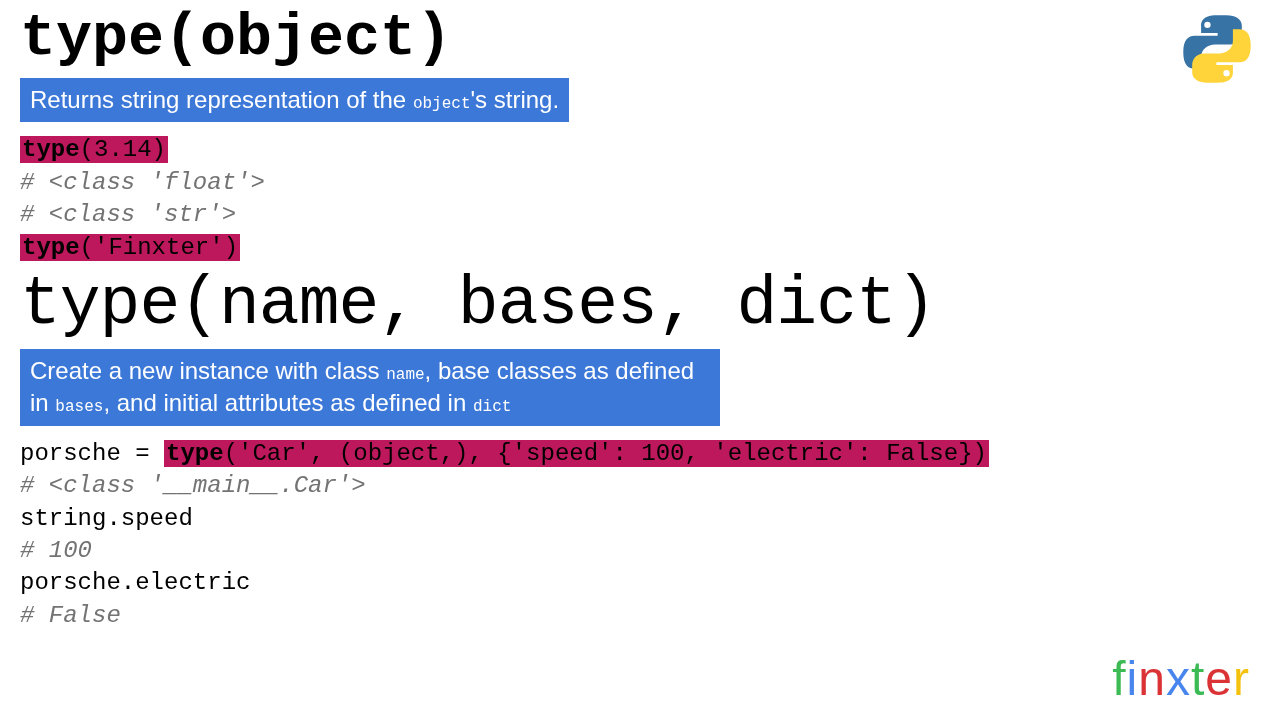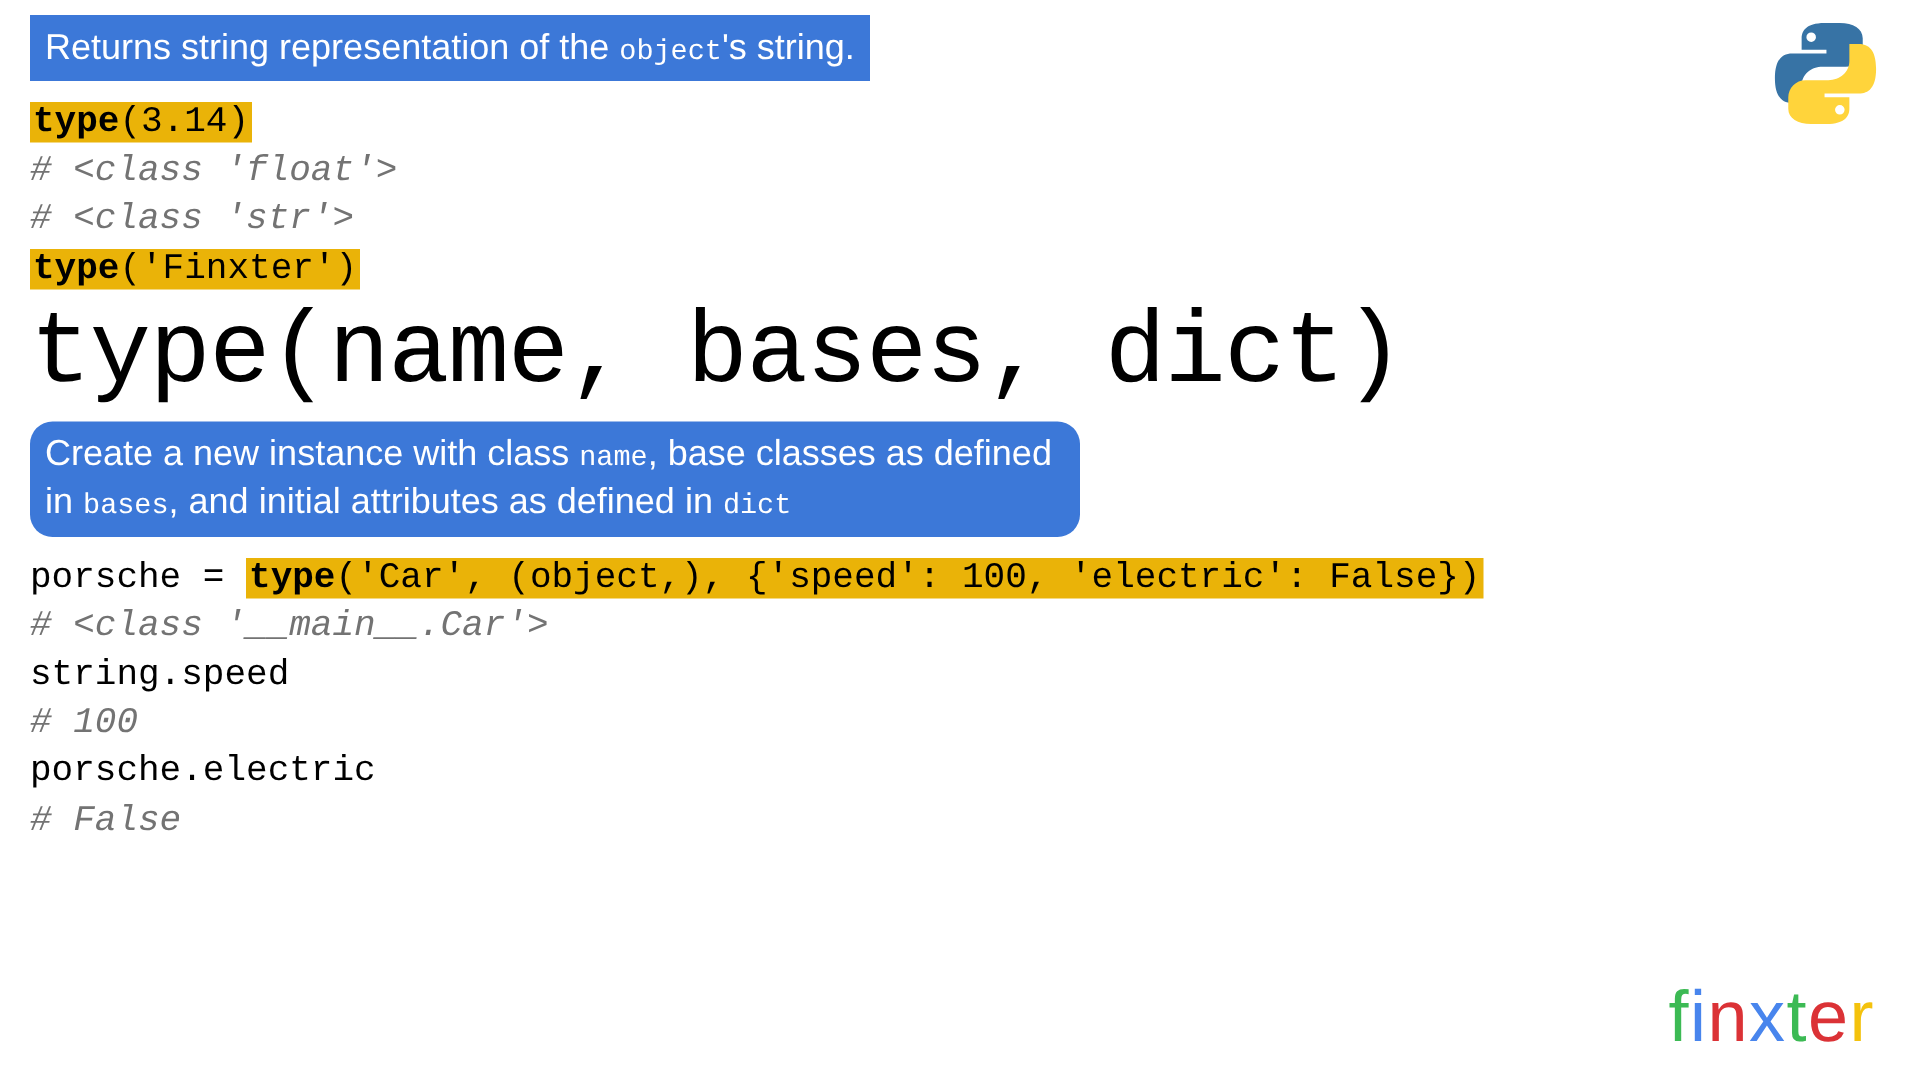--- a/index.html
+++ b/index.html
@@ -38,34 +38,34 @@
   .bluebox {
     background: #3c78d8;
     color: #fff;
     display: inline-block;
     padding: 6px 10px;
     font-size: 24px;
     line-height: 1.35;
     margin-bottom: 8px;
   }
   .bluebox .mono {
-    font-size: 19px;
+    font-size: 16px;
   }
   .codeblock {
     display: block;
     font-size: 24px;
     line-height: 1.35;
     margin-top: 4px;
   }
   .codeblock .line {
     display: block;
     white-space: pre;
   }
   .hl {
-    background: #eab308;
+    background: #be185d;
     padding: 0 2px;
   }
   .comment {
     color: #737373;
     font-style: italic;
   }
   .python-logo {
     position: absolute;
     top: 14px;
     right: 28px;
@@ -97,36 +97,37 @@
 
   
   <div class="python-logo">
     <svg viewBox="0 0 110 110" width="70" height="70">
       <path fill="#3773a5" d="M54 2c-20 0-24 9-24 16v12h26v4H20c-10 0-18 6-18 26s8 26 18 26h10V68c0-12 10-20 22-20h24c10 0 18-8 18-18V18c0-10-10-16-24-16H54zM40 12a5 5 0 110 10 5 5 0 010-10z"></path>
       <path fill="#ffd43b" d="M56 108c20 0 24-9 24-16V80H54v-4h36c10 0 18-6 18-26s-8-26-18-26H80v18c0 12-10 20-22 20H34c-10 0-18 8-18 18v12c0 10 10 16 24 16h16zM70 98a5 5 0 110-10 5 5 0 010 10z"></path>
     </svg>
   </div>
 
   
+  <div class="title mono">type(object)</div>
 
   <div class="bluebox">
     <span>Returns string representation of the </span><span class="mono">object</span><span>'s string.</span>
   </div>
 
   <div class="codeblock mono">
     <span class="line"><span class="hl"><b>type</b><span>(3.14)</span></span></span>
     <span class="line comment"># &lt;class 'float'&gt;</span>
     <span class="line comment"># &lt;class 'str'&gt;</span>
     <span class="line"><span class="hl"><b>type</b><span>('Finxter')</span></span></span>
   </div>
 
   
   <div class="title2 mono">type(name, bases, dict)</div>
 
-  <div class="bluebox" style="max-width:700px;border-radius:15px;">
+  <div class="bluebox" style="max-width:700px;">
     <span>Create a new instance with class </span><span class="mono">name</span><span>, base classes as defined in </span><span class="mono">bases</span><span>, and initial attributes as defined in </span><span class="mono">dict</span>
   </div>
 
   <div class="codeblock mono">
     <span class="line"><span>porsche = </span><span class="hl"><b>type</b><span>('Car', (object,), {'speed': 100, 'electric': False})</span></span></span>
     <span class="line comment"># &lt;class '__main__.Car'&gt;</span>
     <span class="line">string.speed</span>
     <span class="line comment"># 100</span>
     <span class="line">porsche.electric</span>
     <span class="line comment"># False</span>

